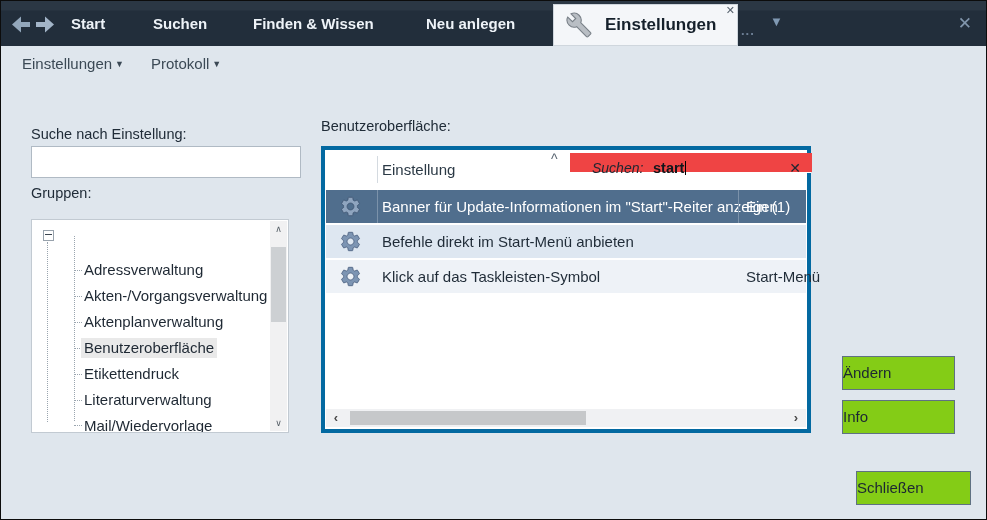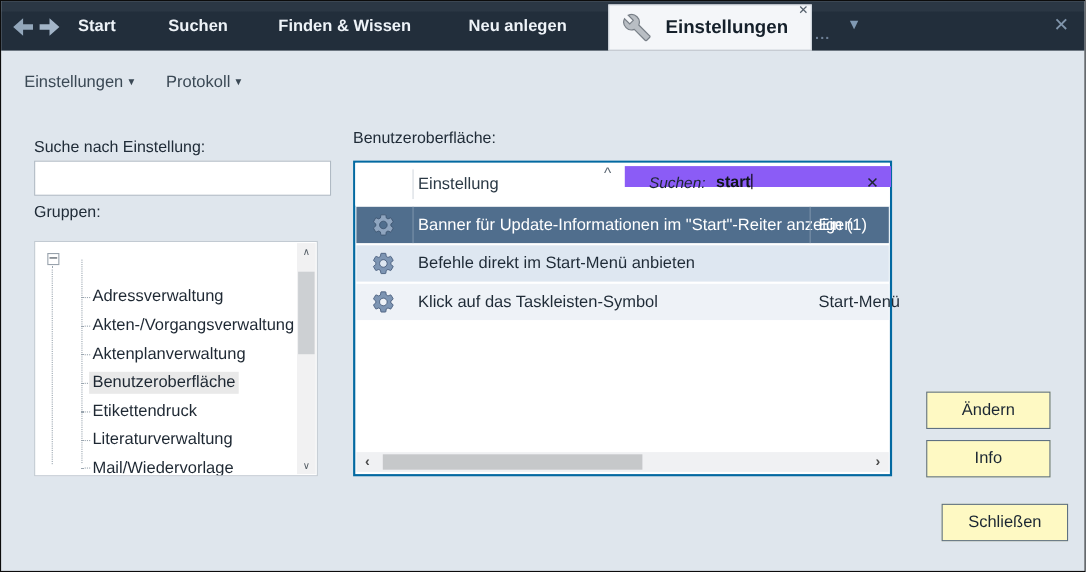--- a/index.html
+++ b/index.html
@@ -24,21 +24,21 @@
   .active-tab .wrench{position:absolute;left:13px;top:8px;}
   .tab-close{position:absolute;right:3px;top:0px;font-size:11px;font-weight:700;
     color:#56616d;line-height:13px;}
   .nav-ellipsis{position:absolute;left:740px;top:22px;color:#6e8096;font-weight:700;
     font-size:13px;letter-spacing:1px;}
   .nav-caret{position:absolute;left:769px;top:13px;color:#8099b3;font-size:13px;}
   .win-close{position:absolute;right:14px;top:12px;color:#8095ab;font-size:17px;
     font-weight:700;}
   
   .menubar{position:absolute;left:0;top:45px;right:0;height:44px;}
-  .menu-item{position:absolute;top:0;height:44px;line-height:56px;font-size:15px;
+  .menu-item{position:absolute;top:0;height:44px;line-height:36px;font-size:15px;
     color:#3b4955;white-space:nowrap;}
   .menu-item .dd{font-size:9px;color:#3b4955;vertical-align:2px;margin-left:3px;}
   .menu-settings{left:21px;} .menu-protocol{left:150px;}
   
   .lbl{position:absolute;font-size:14.5px;color:#202c38;}
   .search-label{left:30px;top:125px;}
   .search-input{position:absolute;left:30px;top:145px;width:256px;height:30px;
     border:1px solid #b0bac4;background:#fff;font:14px "Liberation Sans",sans-serif;
     padding:0 6px;box-sizing:content-box;outline:none;}
   .groups-label{left:30px;top:184px;}
@@ -60,29 +60,29 @@
   .tree-stub{position:absolute;left:42px;width:8px;height:0;
     border-top:1px dotted #9aa5af;}
   .vscroll{position:absolute;right:1px;top:1px;width:17px;height:210px;background:#f1f1f2;}
   .vscroll .arr{position:absolute;left:0;width:17px;height:16px;text-align:center;
     font-size:9px;line-height:16px;color:#555e66;}
   .vscroll .arr.up{top:0;} .vscroll .arr.down{bottom:0;}
   .vscroll .thumb{position:absolute;left:1px;width:15px;top:26px;height:75px;background:#cdd0d3;}
   
   .panel-title{left:320px;top:117px;text-align:center;}
   .table{position:absolute;left:320px;top:145px;width:490px;height:287px;
-    background:#fff;border:2px solid #0369a1;box-sizing:border-box;}
+    background:#fff;border:4px solid #0369a1;box-sizing:border-box;}
   .thead{position:absolute;left:0;top:0;right:0;height:39px;background:#fff;}
   .thead .col-h{position:absolute;left:57px;top:0;height:39px;line-height:39px;
     font-size:15px;color:#2b3945;}
   .thead .divider{position:absolute;left:52px;top:6px;height:27px;width:0;
     border-left:1px solid #d4dae0;}
   .sort-caret{position:absolute;left:226px;top:1px;font-size:14px;color:#5a6672;}
   .search-overlay{position:absolute;left:245px;top:3px;width:242px;height:19px;
-    background:#8b5cf6;box-shadow:-1px 1px 0 #fff;}
+    background:#ef4444;box-shadow:-1px 1px 0 #fff;}
   .search-overlay .s-label{position:absolute;left:22px;top:0;height:31px;line-height:31px;
     font-size:14px;font-style:italic;color:#1d2732;}
   .search-overlay .s-value{position:absolute;left:83px;top:0;height:31px;line-height:31px;
     font-size:14.5px;font-weight:700;color:#10161c;}
   .caret-bar{display:inline-block;width:1px;height:14px;background:#000;
     vertical-align:-2px;margin-left:1px;}
   .search-overlay .s-clear{position:absolute;right:11px;top:0;height:31px;line-height:31px;
     font-size:14px;color:#1d2732;}
   .trow{position:absolute;left:1px;right:1px;height:33px;}
   .trow .cell-text{position:absolute;left:56px;top:0;height:33px;line-height:33px;
@@ -95,26 +95,26 @@
   .row-sel{top:40px;background:#506e8d;color:#fff;}
   .row-sel .vdiv1,.row-sel .vdiv2{border-left:1px solid #7b92aa;}
   .row-alt1{top:75px;background:#dee7f1;color:#1f2b37;}
   .row-alt2{top:110px;background:#eef2f7;color:#1f2b37;padding-left:27px;}
   .hscroll{position:absolute;left:1px;right:1px;bottom:2px;height:18px;background:#f0f1f3;}
   .hscroll .arr{position:absolute;top:0;width:16px;height:18px;line-height:18px;
     text-align:center;font-size:13px;font-weight:700;color:#4a4a4a;}
   .hscroll .arr.left{left:2px;} .hscroll .arr.right{right:2px;}
   .hscroll .thumb{position:absolute;left:24px;top:2px;width:236px;height:14px;background:#c6c8ca;}
   
-  .btn{position:absolute;width:113px;height:34px;background:#fef9c3;
-    border:1px solid #5f7182;font-size:15px;color:#1c2733;text-align:center;
+  .btn{position:absolute;width:113px;height:34px;background:#84cc16;
+    border:1px solid #5f7182;font-size:15px;color:#1c2733;text-align:left;
     line-height:32px;box-sizing:border-box;cursor:default;}
   .btn-change{left:841px;top:355px;}
   .btn-info{left:841px;top:399px;}
-  .btn-close{left:855px;top:457px;width:115px;}
+  .btn-close{left:855px;top:470px;width:115px;}
 </style>
 </head>
 <body>
 
 <div class="window">
 
   <div class="navbar">
     <div class="nav-arrows">
       <span>
           <svg width="20" height="17" viewBox="0 0 20 17">

